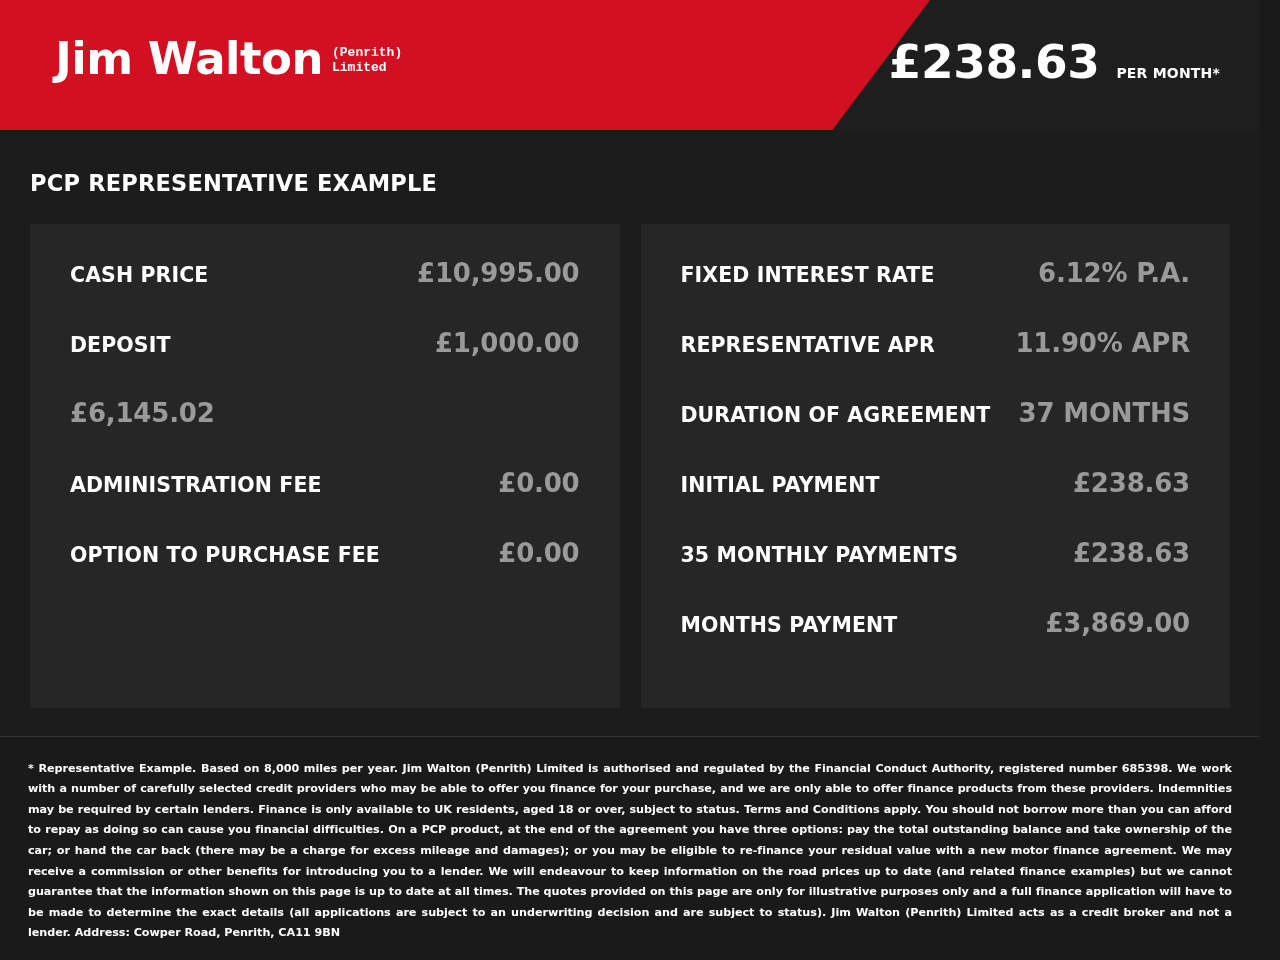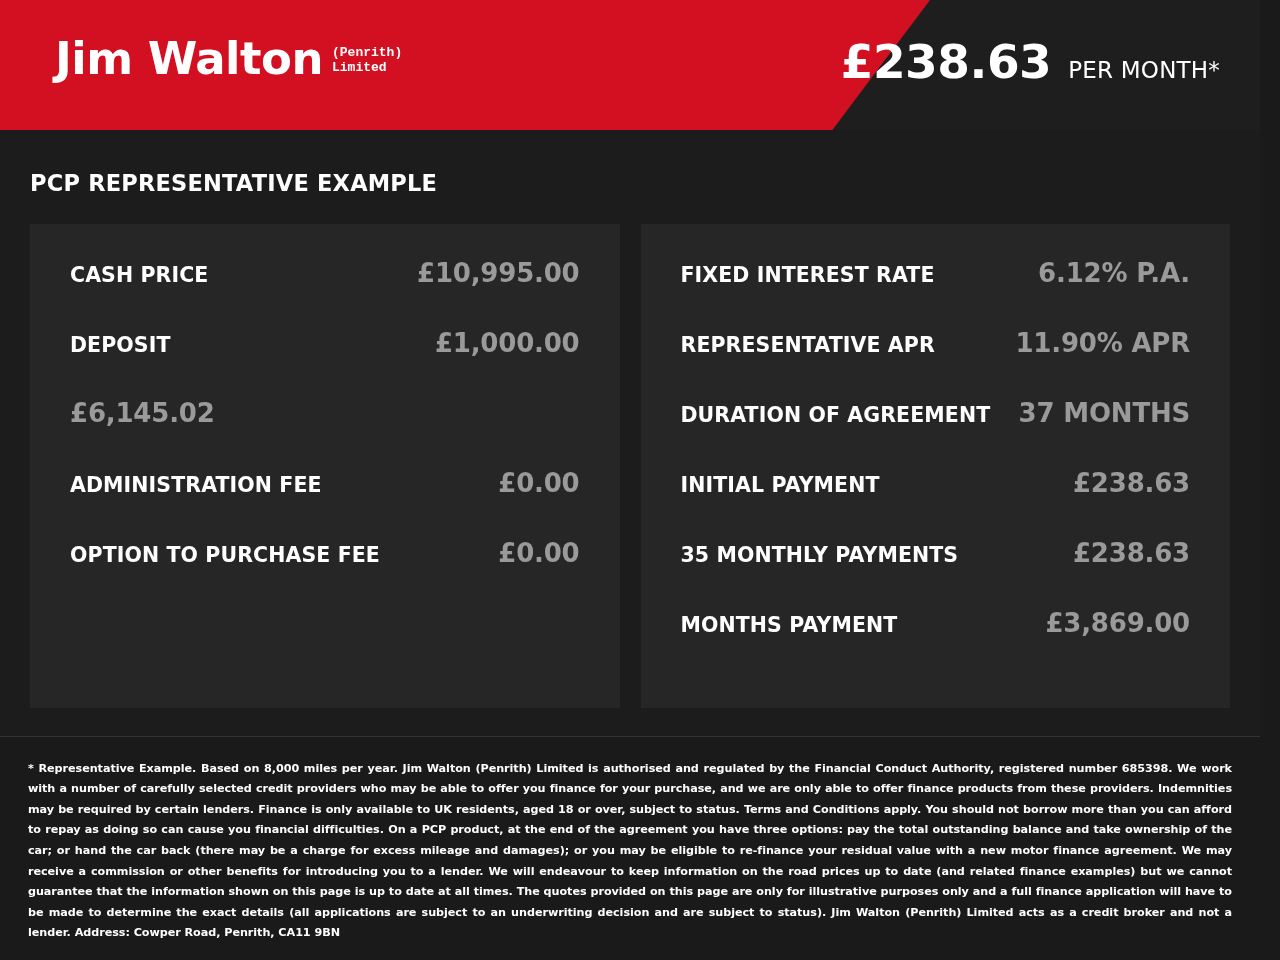--- a/index.html
+++ b/index.html
@@ -65,22 +65,22 @@
   }
   .price-value {
     font-size: 47px;
     font-weight: bold;
     letter-spacing: -0.5px;
     line-height: 1;
     font-family: "DejaVu Sans", sans-serif;
   }
   .price-suffix {
     margin-left: 17px;
-    font-size: 23px;
-    font-weight: normal;
+    font-size: 14px;
+    font-weight: bold;
     letter-spacing: 0.2px;
     font-family: "DejaVu Sans", sans-serif;
   }
 
   
   .section-title {
     color: #ffffff;
     font-size: 22.5px;
     font-weight: bold;
     letter-spacing: 0.2px;

